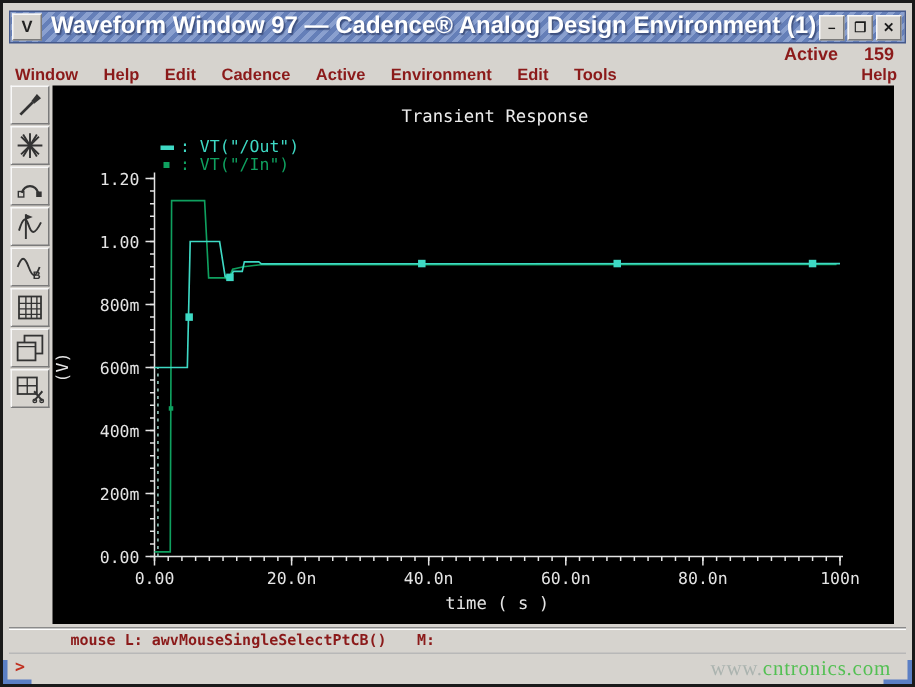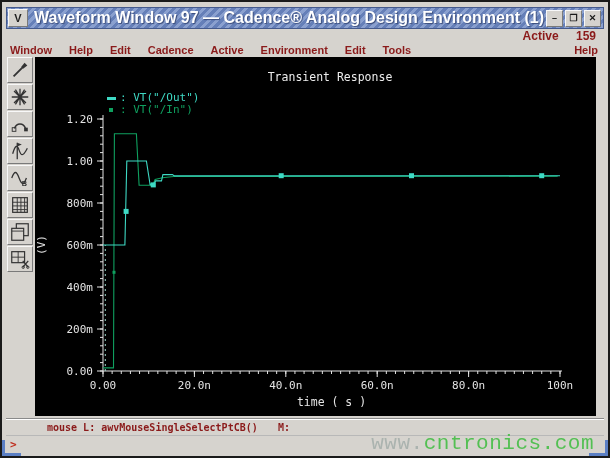--- a/index.html
+++ b/index.html
@@ -64,22 +64,22 @@
     font-family:"DejaVu Sans Mono", monospace; font-size:10px; font-weight:bold; color:#8b1a1a;
   }
   .status1 .seg{position:absolute; top:2px; white-space:nowrap;padding-left:36px;}
   .status2{
     position:absolute; left:4px; right:4px; bottom:4px; height:16px;
     border-top:1px solid #b8b8b8;
     font-family:"DejaVu Sans Mono", monospace; font-size:11px; font-weight:bold; color:#c03020;
   }
   .status2 .prompt{position:absolute; left:4px; top:2px;}
   .watermark{
-    position:absolute; right:14px; bottom:1px; font-size:21px; letter-spacing:0.5px;
-    font-family:Liberation Mono, monospace; opacity:0.95; white-space:nowrap;
+    position:absolute; right:14px; bottom:1px; font-size:14px; letter-spacing:0.5px;
+    font-family:Liberation Serif, serif; opacity:0.95; white-space:nowrap;
   }
   .wm-gray{color:#a9b2ae;}
   .wm-green{color:#4dbf4d;}
   .corner{position:absolute; width:16px; height:13px;}
   .corner-bl{left:0; bottom:0; border-left:3px solid #5b7fc4; border-bottom:3px solid #5b7fc4;}
   .corner-br{right:0; bottom:0; border-right:3px solid #5b7fc4; border-bottom:3px solid #5b7fc4;}
 </style>
 </head>
 <body>
 

